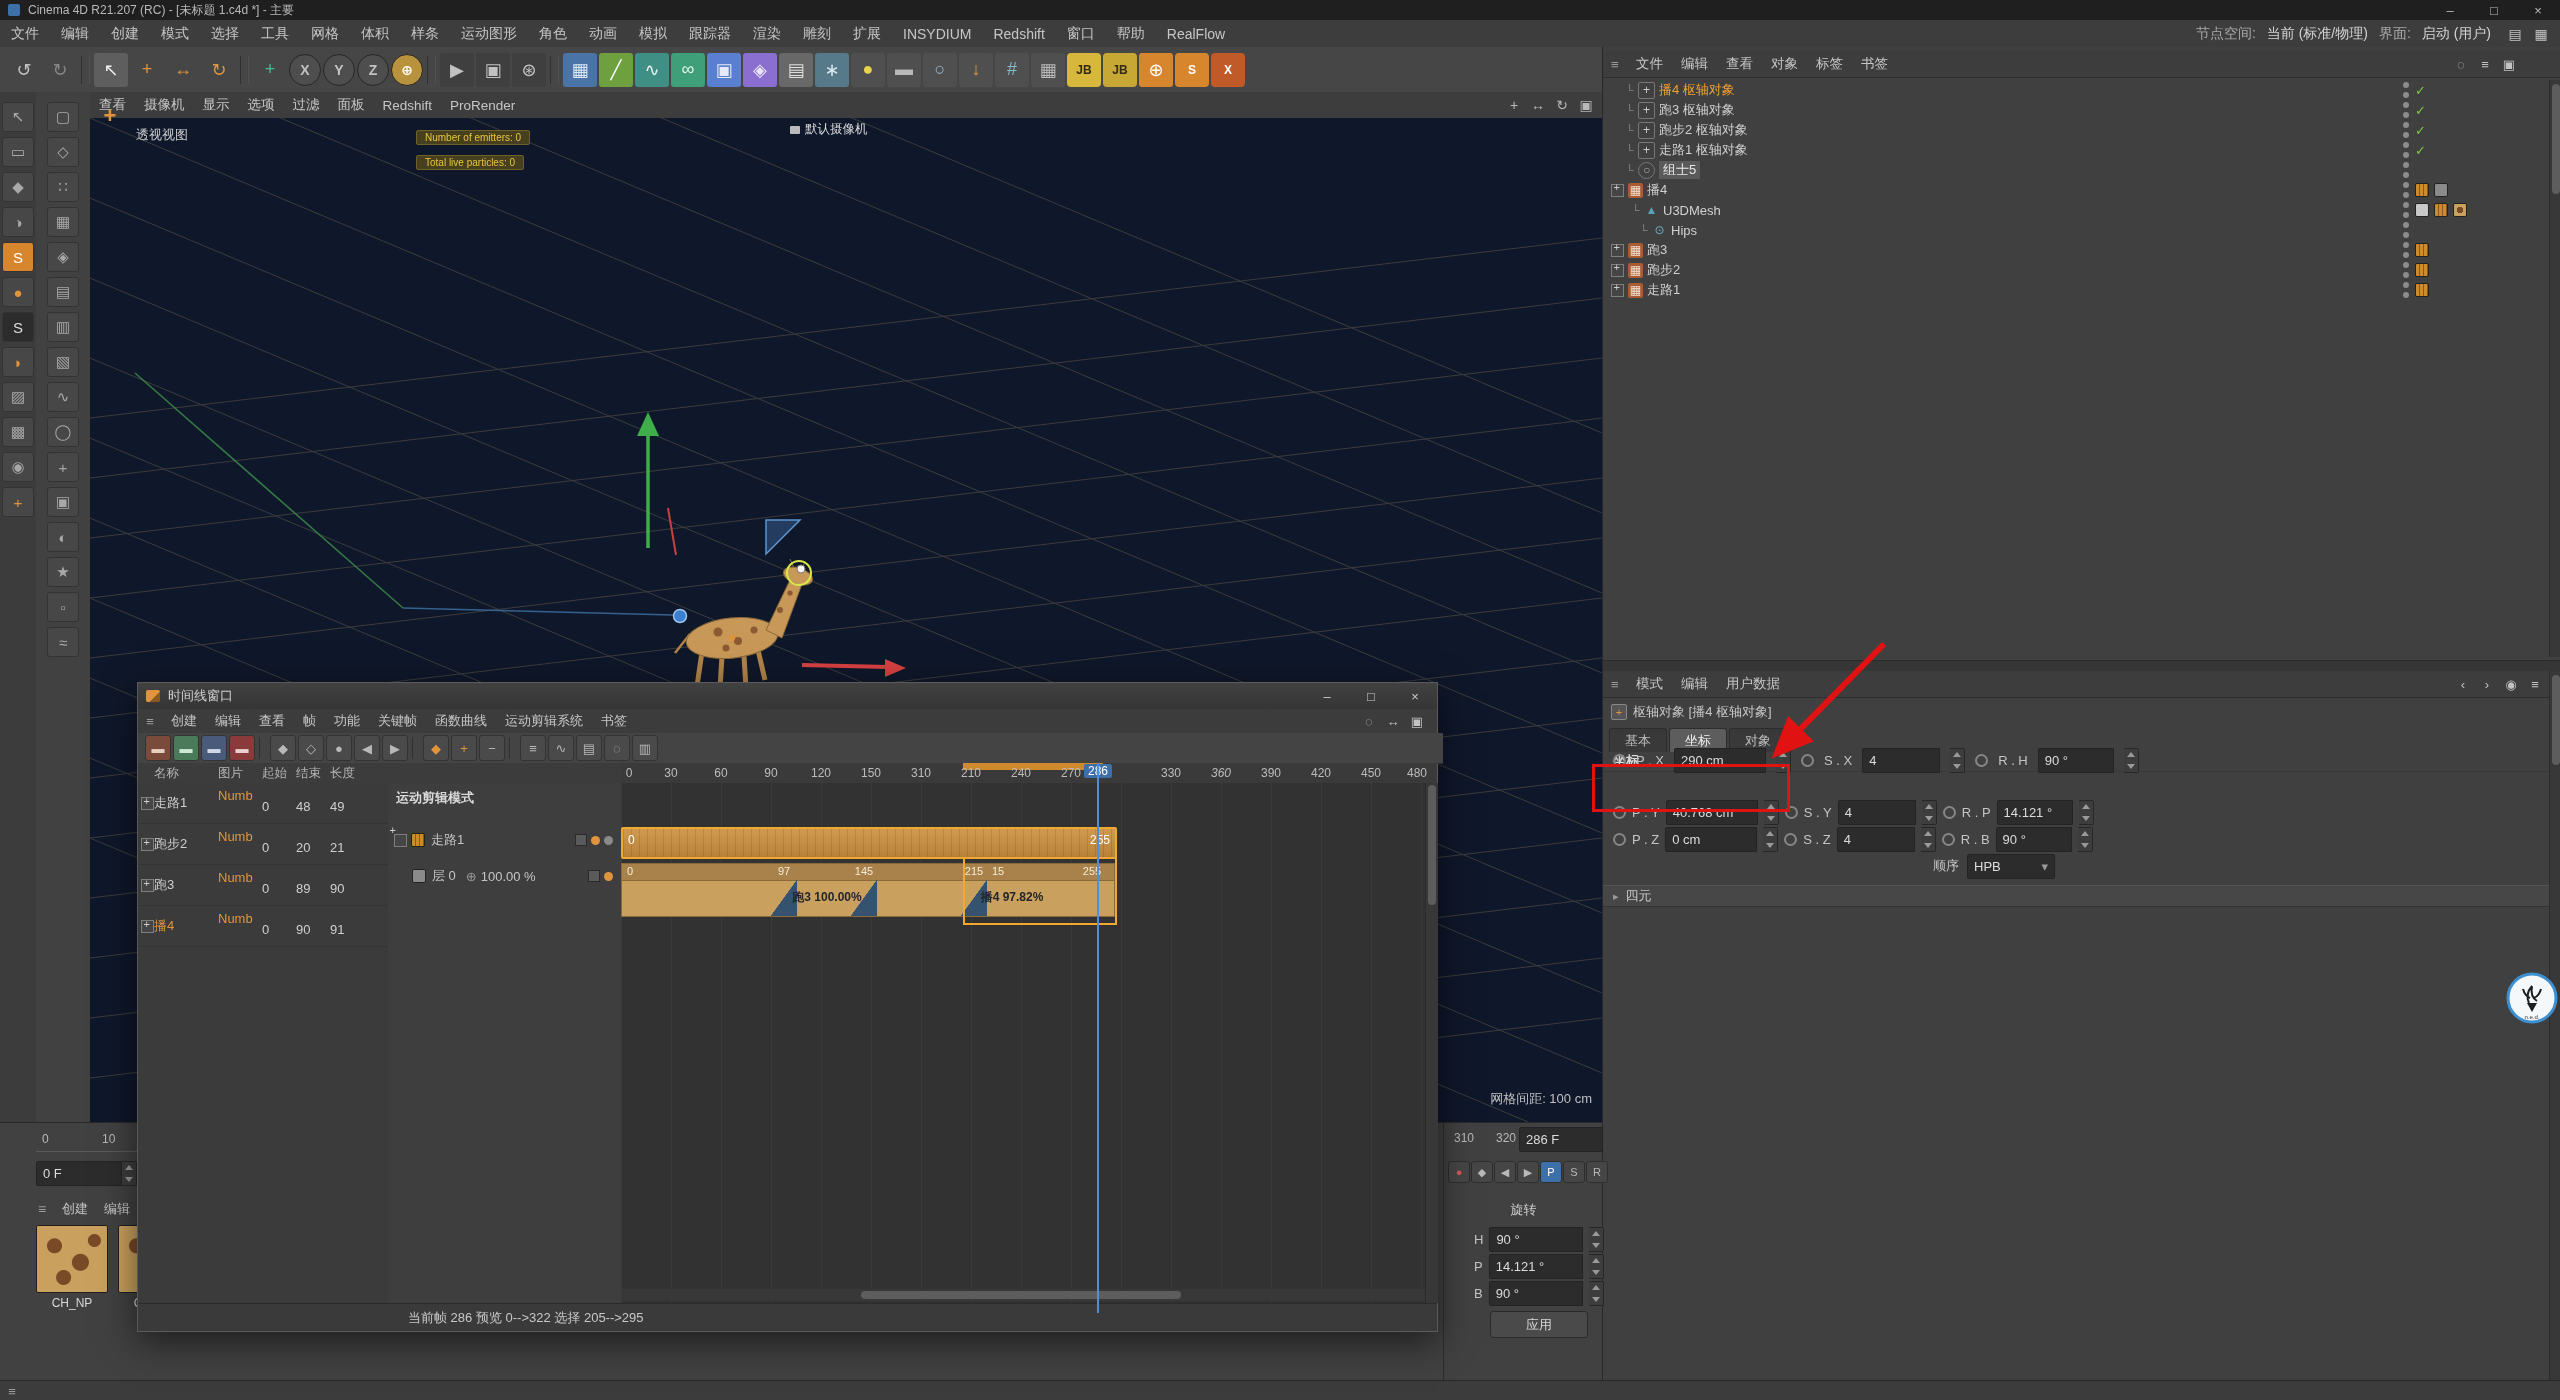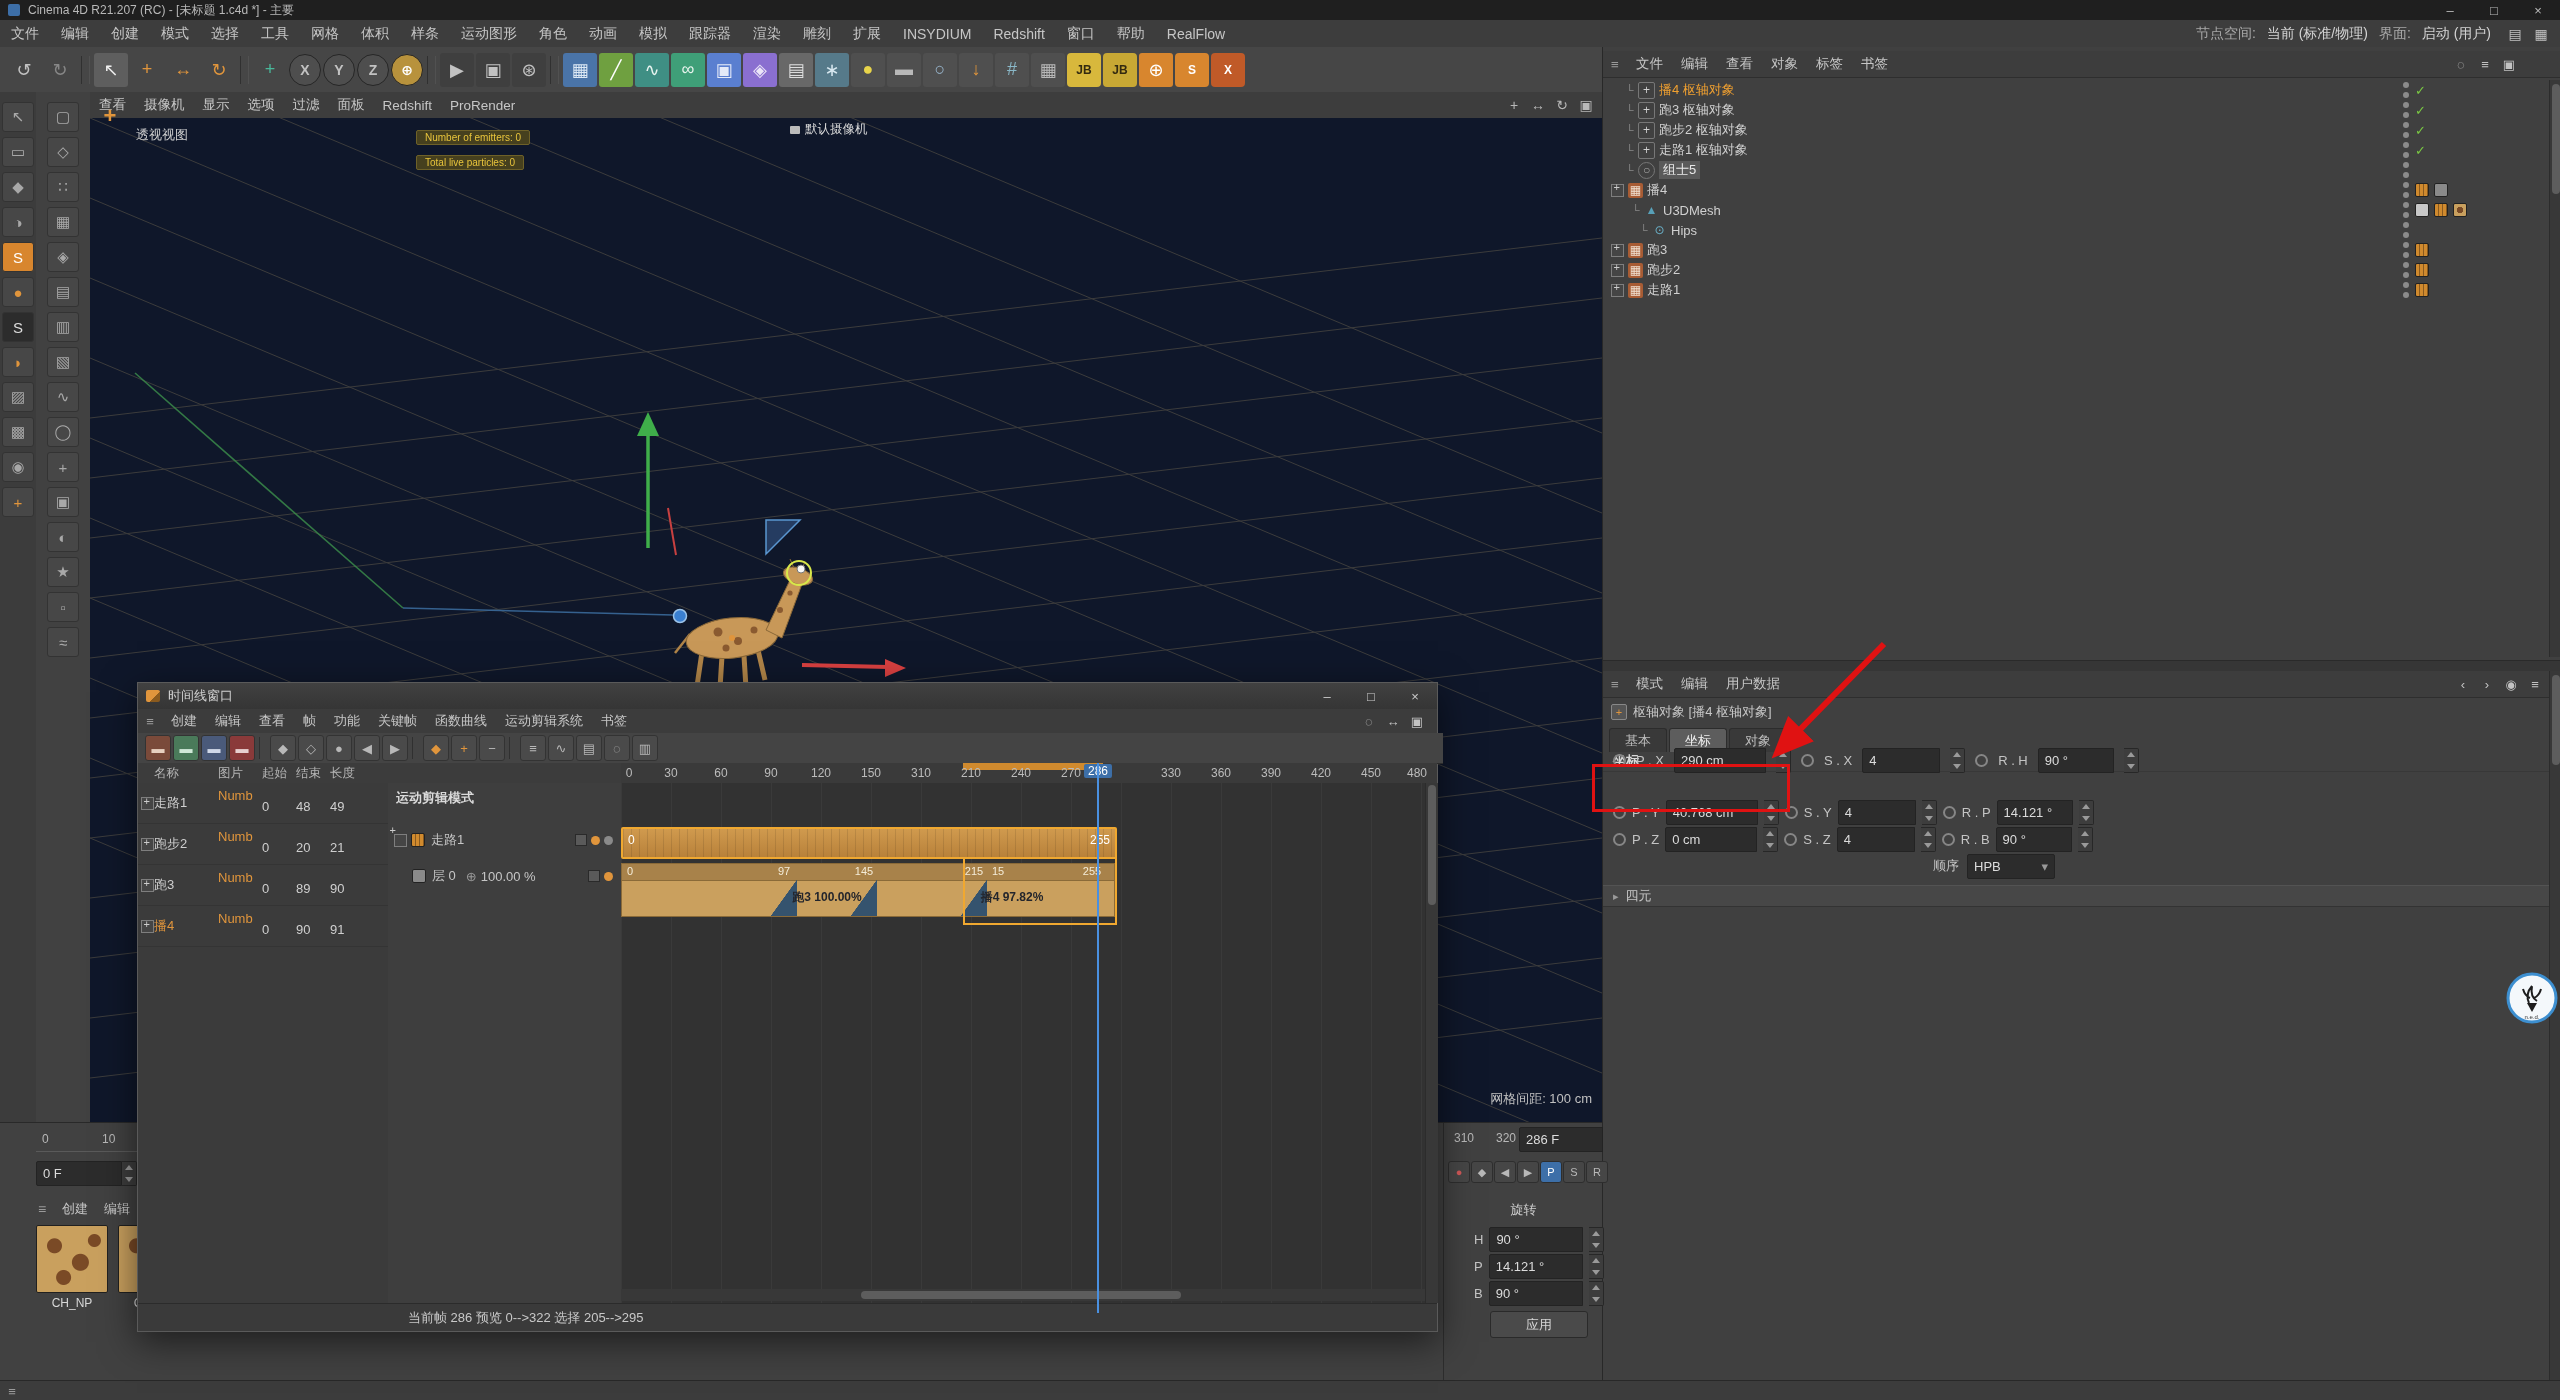--- a/index.html
+++ b/index.html
@@ -676,21 +676,21 @@
         <span class="tick" style="left: 50px;">30</span>
         <span class="tick" style="left: 100px;">60</span>
         <span class="tick" style="left: 150px;">90</span>
         <span class="tick" style="left: 200px;">120</span>
         <span class="tick" style="left: 250px;">150</span>
         <span class="tick" style="left: 300px;">310</span>
         <span class="tick" style="left: 350px;">210</span>
         <span class="tick" style="left: 400px;">240</span>
         <span class="tick" style="left: 450px;">270</span>
         <span class="tick" style="left: 550px;">330</span>
-        <span class="tick" style="left: 600px;">360</span>
+        <span class="tick" style="left: 600px; font-style: italic;">360</span>
         <span class="tick" style="left: 650px;">390</span>
         <span class="tick" style="left: 700px;">420</span>
         <span class="tick" style="left: 750px;">450</span>
         <span class="tick" style="left: 796px;">480</span>
       <span class="tl-cf">286</span>
     </div>
   </div>
 
   <div class="tl-body">
     <div class="tl-list">

